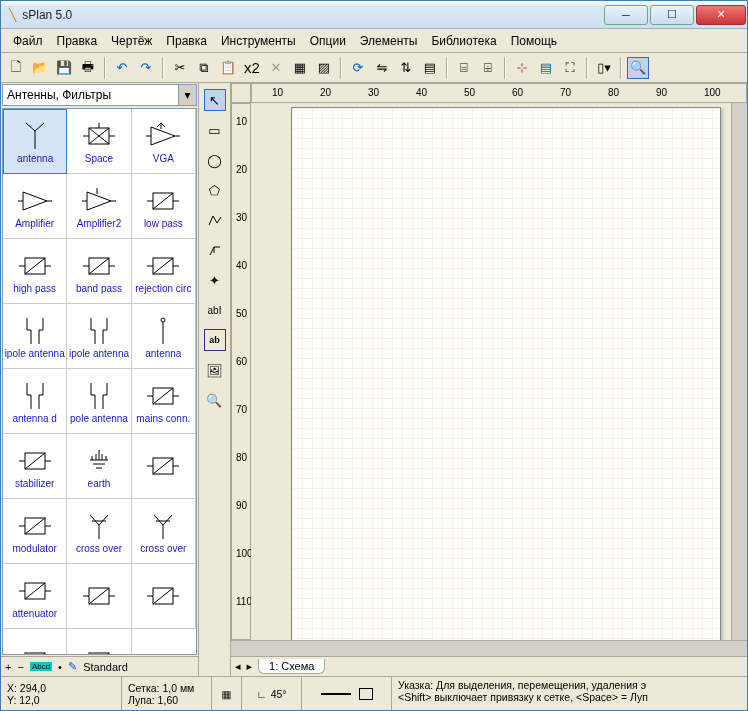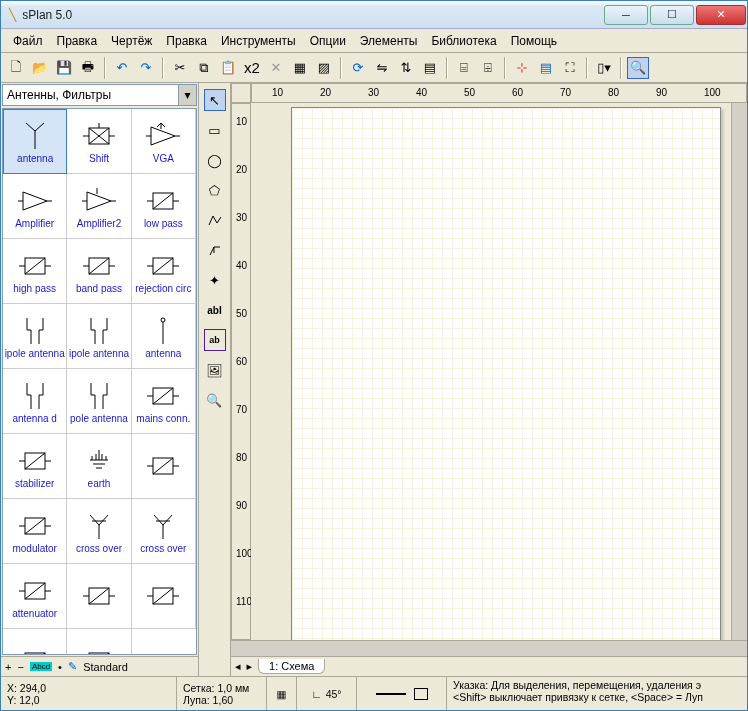--- a/index.html
+++ b/index.html
@@ -125,21 +125,21 @@
             </div>
             <div class="lbl">antenna</div>
           </div>
           <div class="cell">
             <div class="sym">
               <svg width="36" height="26">
                 <rect x="8" y="5" width="20" height="16" stroke="#000" fill="none"></rect>
                 <path d="M8 5 L28 21 M8 21 L28 5 M2 13 L8 13 M28 13 L34 13 M18 0 L18 5" stroke="#000" fill="none"></path>
               </svg>
             </div>
-            <div class="lbl">Shift</div>
+            <div class="lbl">Space</div>
           </div>
           <div class="cell">
             <div class="sym">
               <svg width="36" height="26">
                 <path d="M6 4 L6 22 L30 13 Z" stroke="#000" fill="none"></path>
                 <path d="M1 13 L6 13 M30 13 L35 13 M16 0 L16 6 M12 4 L16 0 L20 4" stroke="#000" fill="none"></path>
               </svg>
             </div>
             <div class="lbl">VGA</div>
           </div>
@@ -361,21 +361,21 @@
           <svg width="14" height="14">
             <path d="M1 12 L5 3 L9 10 L13 4" stroke="#000" fill="none"></path>
           </svg>
         </div>
     <div class="ebtn">
           <svg width="14" height="14">
             <path d="M2 12 L6 4 M6 4 L12 4 M6 4 L6 10" stroke="#000" fill="none"></path>
           </svg>
         </div>
     <div class="ebtn">✦</div>
-    <div class="ebtn" style="font-size:10px;font-weight:bold;">abI</div>
+    <div class="ebtn" style="font-size:10px;font-weight:normal;">abI</div>
     <div class="ebtn" style="border:1px solid #4c1d95;font-size:9px;font-weight:bold;">ab</div>
     <div class="ebtn">🖼</div>
     <div class="ebtn">🔍</div>
   </div>
 
   <div class="canvaswrap">
     <div class="rulers">
       <div class="rcorner"></div>
       <div class="hruler" id="hruler">
             <span style="left: 20px;">10</span>
@@ -412,21 +412,21 @@
     <div class="scrollh"></div>
     <div class="tabsrow">
       <span style="margin-right:6px;">◂</span>
       <span style="margin-right:6px;">▸</span>
       <div class="tab">1: Схема</div>
     </div>
   </div>
 </div>
 
 <div class="status">
-  <div class="cell2" style="width:176px;">
+  <div class="cell2" style="width:121px;">
     <span>X: 294,0</span>
     <span>Y: 12,0</span>
   </div>
   <div class="cell2" style="width:90px;">
     <span>Сетка: 1,0 мм</span>
     <span>Лупа:  1,60</span>
   </div>
   <div class="cell2" style="width:30px;align-items:center;">
     <span>▦</span>
   </div>

